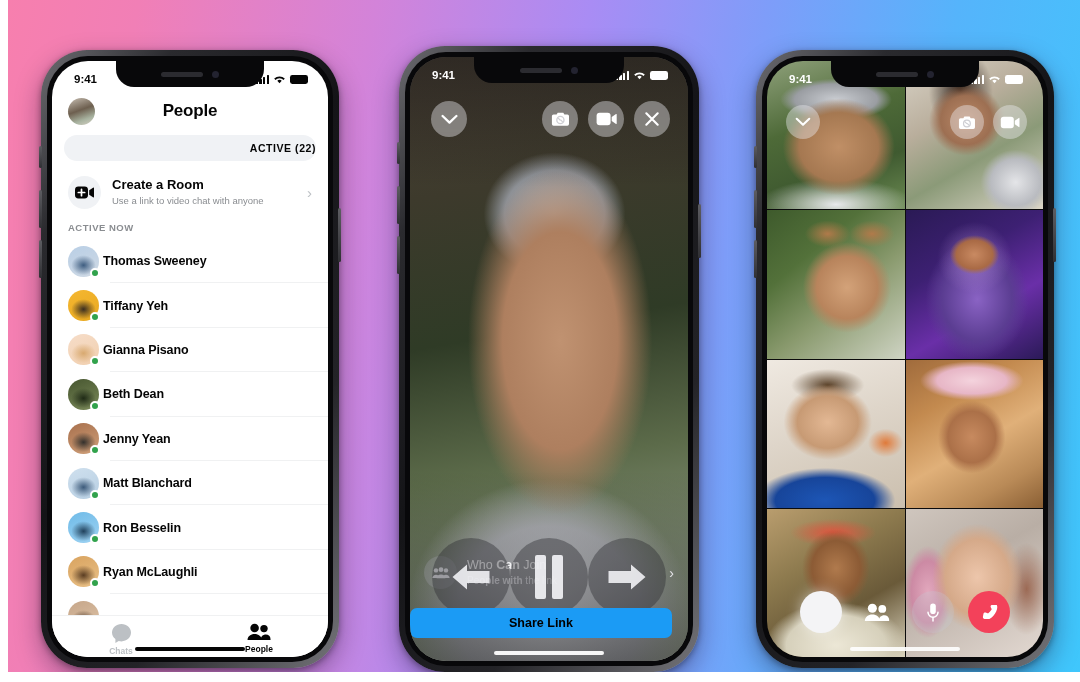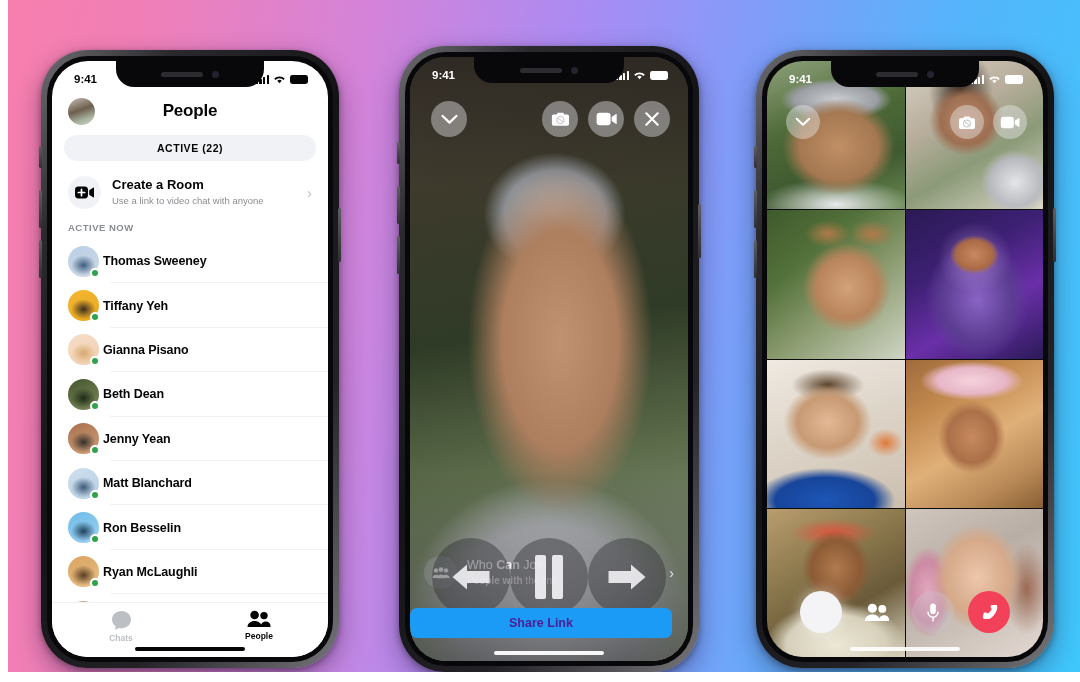--- a/index.html
+++ b/index.html
@@ -93,21 +93,21 @@
     background: linear-gradient(160deg,#c9c0b4,#6d5f4f 45%,#a8b3a0 75%,#d8d2c6);
     flex: none;
   }
   .p1-title {
     position: absolute; left: 0; right: 0; text-align: center;
     font-size: 17px; font-weight: bold; color: #050505; letter-spacing: -.2px;
   }
 
   .p1-tabs { display: flex; padding: 4px 12px 6px; gap: 4px; flex: none; }
   .p1-tab {
-    flex: 1; text-align: center; padding: 7px 0; border-radius: 16px;
+    flex: 1; text-align: right; padding: 7px 0; border-radius: 16px;
     font-size: 10.5px; font-weight: bold; letter-spacing: .55px; color: #8a8d91;
   }
   .p1-tab.active { background: #f0f2f5; color: #050505; }
 
   .p1-room {
     display: flex; align-items: center; gap: 11px;
     padding: 9px 16px 11px; flex: none;
   }
   .p1-room-icon {
     width: 33px; height: 33px; border-radius: 50%; background: #f0f2f5;
@@ -135,21 +135,21 @@
   .p1-ava-wrap { position: relative; width: 31px; height: 31px; flex: none; }
   .p1-ava { width: 31px; height: 31px; border-radius: 50%; overflow: hidden; }
   .p1-dot {
     position: absolute; right: -1px; bottom: -1px;
     width: 10px; height: 10px; border-radius: 50%;
     background: #31a24c; border: 2px solid #fff;
   }
   .p1-name { font-size: 12.5px; font-weight: bold; color: #050505; letter-spacing: -.1px; }
 
   .p1-nav {
-    flex: none; height: 55px; background: #fff; border-top: 1px solid #f0f1f2;
+    flex: none; height: 42px; background: #fff; border-top: 1px solid #f0f1f2;
     display: flex; align-items: flex-start; padding-top: 7px;
   }
   .p1-navitem {
     flex: 1; display: flex; flex-direction: column; align-items: center; gap: 3px;
   }
   .p1-navlabel { font-size: 8.5px; font-weight: bold; }
   .p1-navitem.on .p1-navlabel { color: #050505; }
   .p1-navitem.off .p1-navlabel { color: #bcc0c4; }
 
   
@@ -219,21 +219,21 @@
   }
   .p2-pause { display: flex; gap: 6px; }
   .p2-pause span {
     display: block; width: 11px; height: 44px; border-radius: 2px;
     background: rgba(245,245,248,.9);
   }
   .p2-share {
     position: absolute; left: 0; right: 16px; bottom: 23px; height: 30px; z-index: 26;
     border-radius: 7px; background: #1b9bf5;
     display: flex; align-items: center; justify-content: center;
-    font-size: 12.5px; font-weight: bold; color: #4c1d95;
+    font-size: 12.5px; font-weight: bold; color: #000000;
   }
 
   
   #phone3 { left: 748px; top: 26px; width: 298px; height: 618px; }
   #p3screen { background: #000; }
   .p3-grid {
     position: absolute; inset: 0;
     display: grid; grid-template-columns: 1fr 1fr; grid-template-rows: repeat(4, 1fr);
     gap: 1px; background: #0b0b0c;
   }

